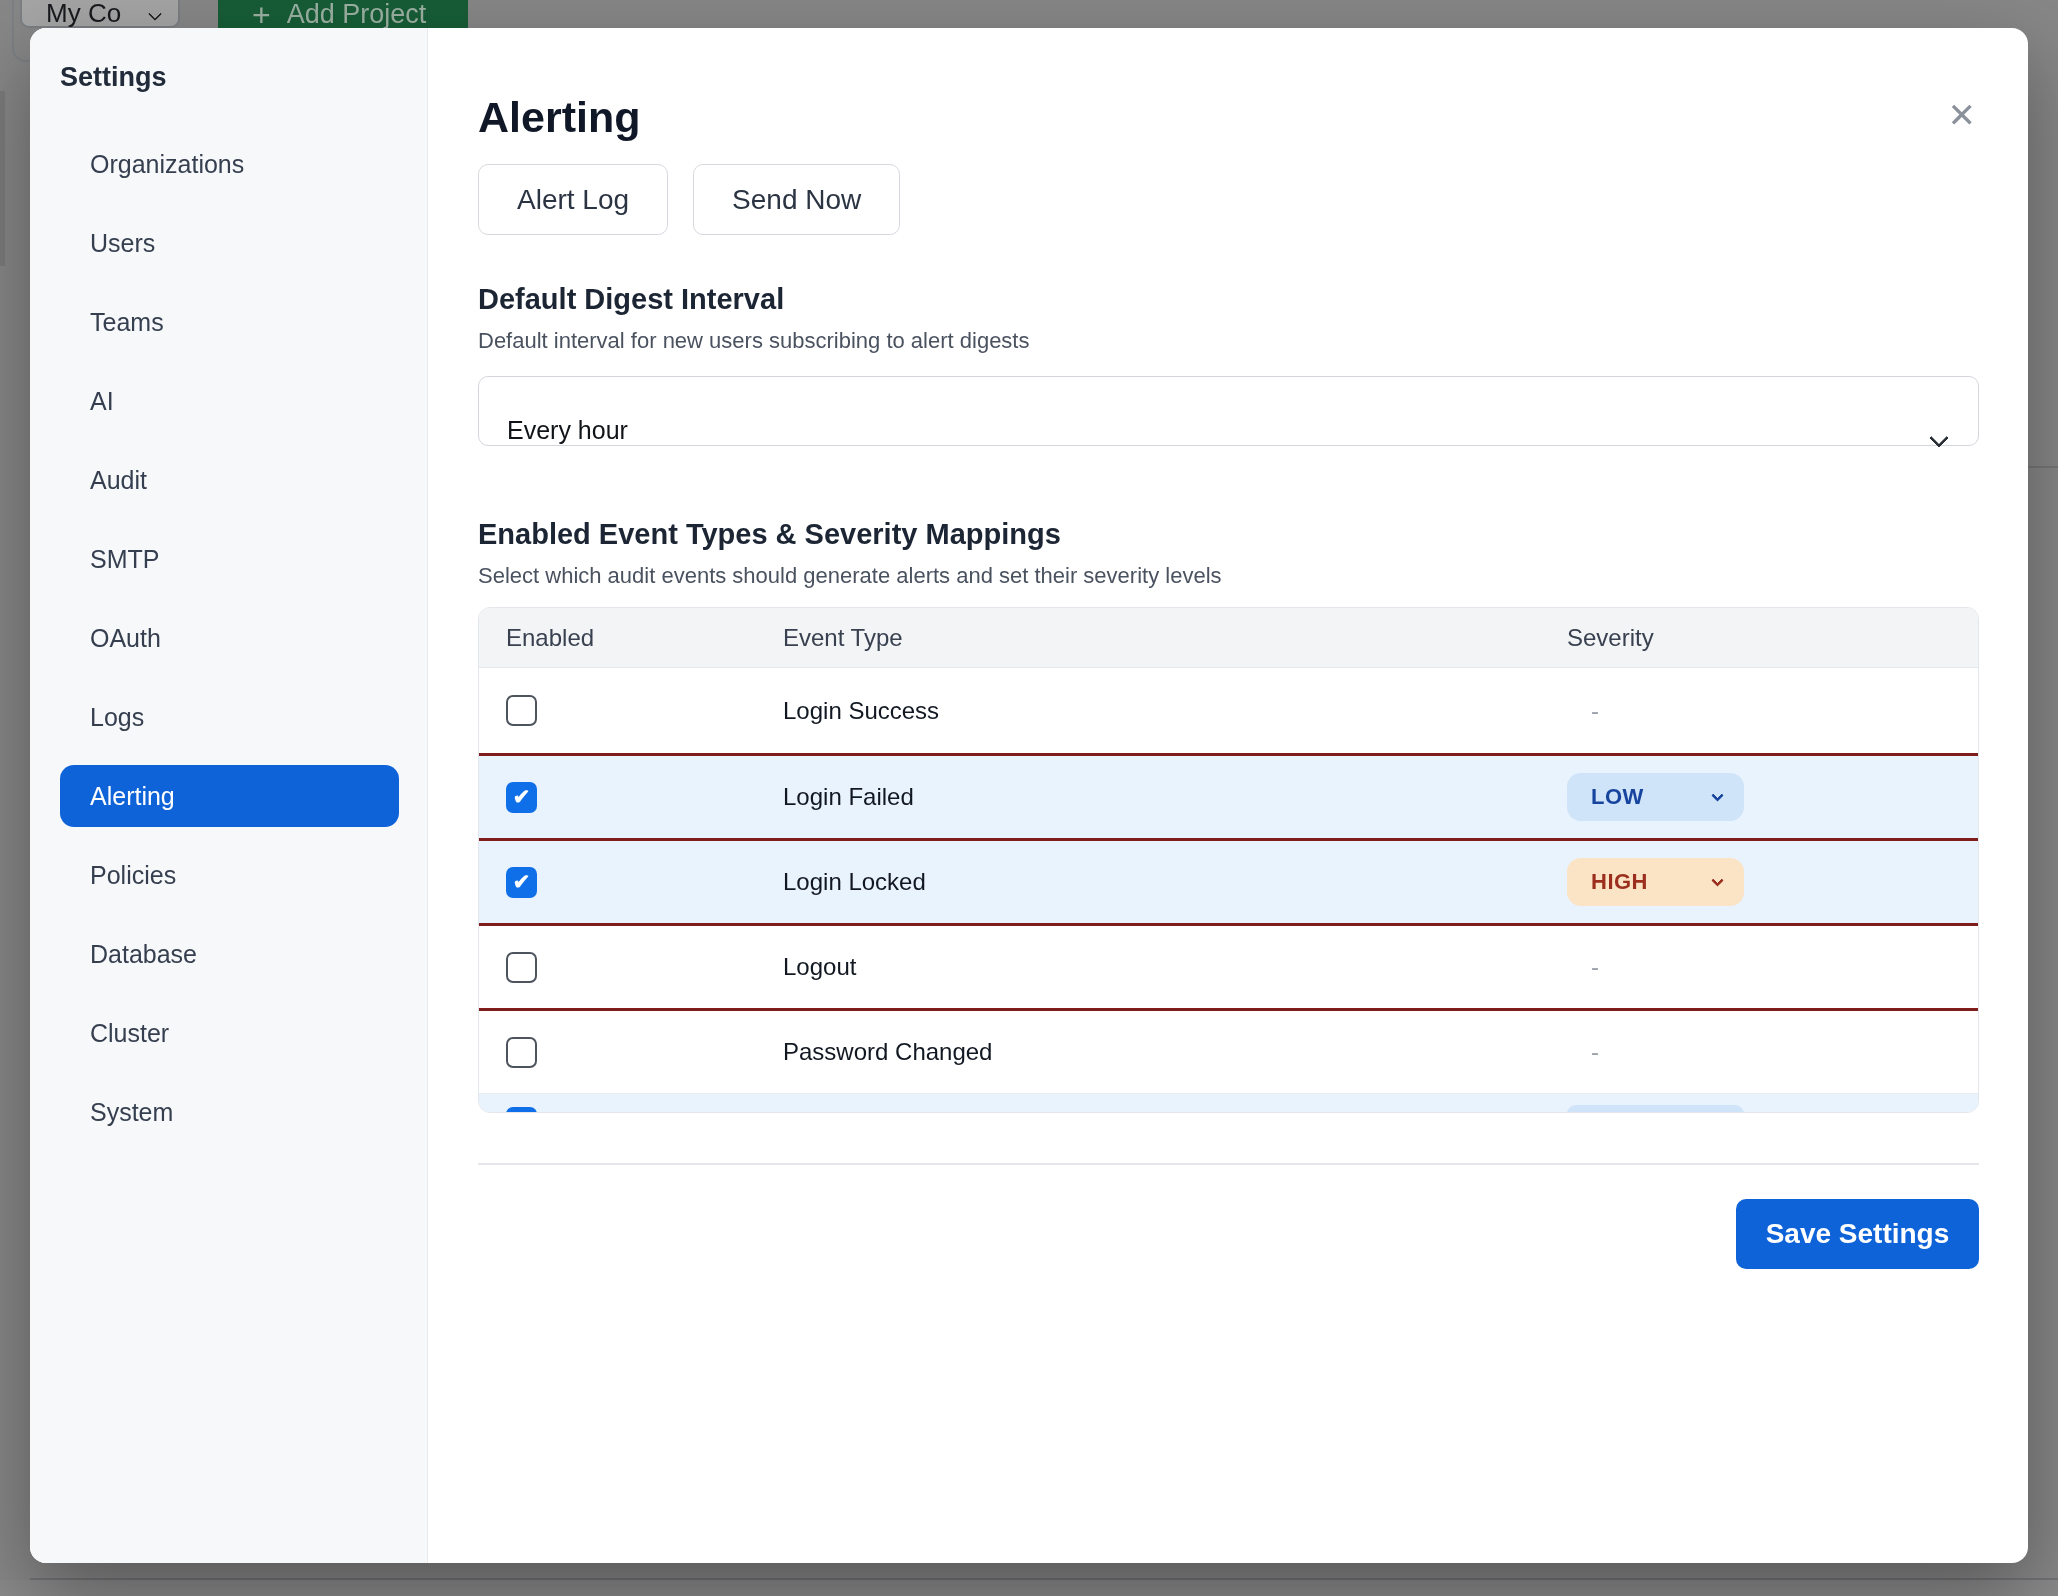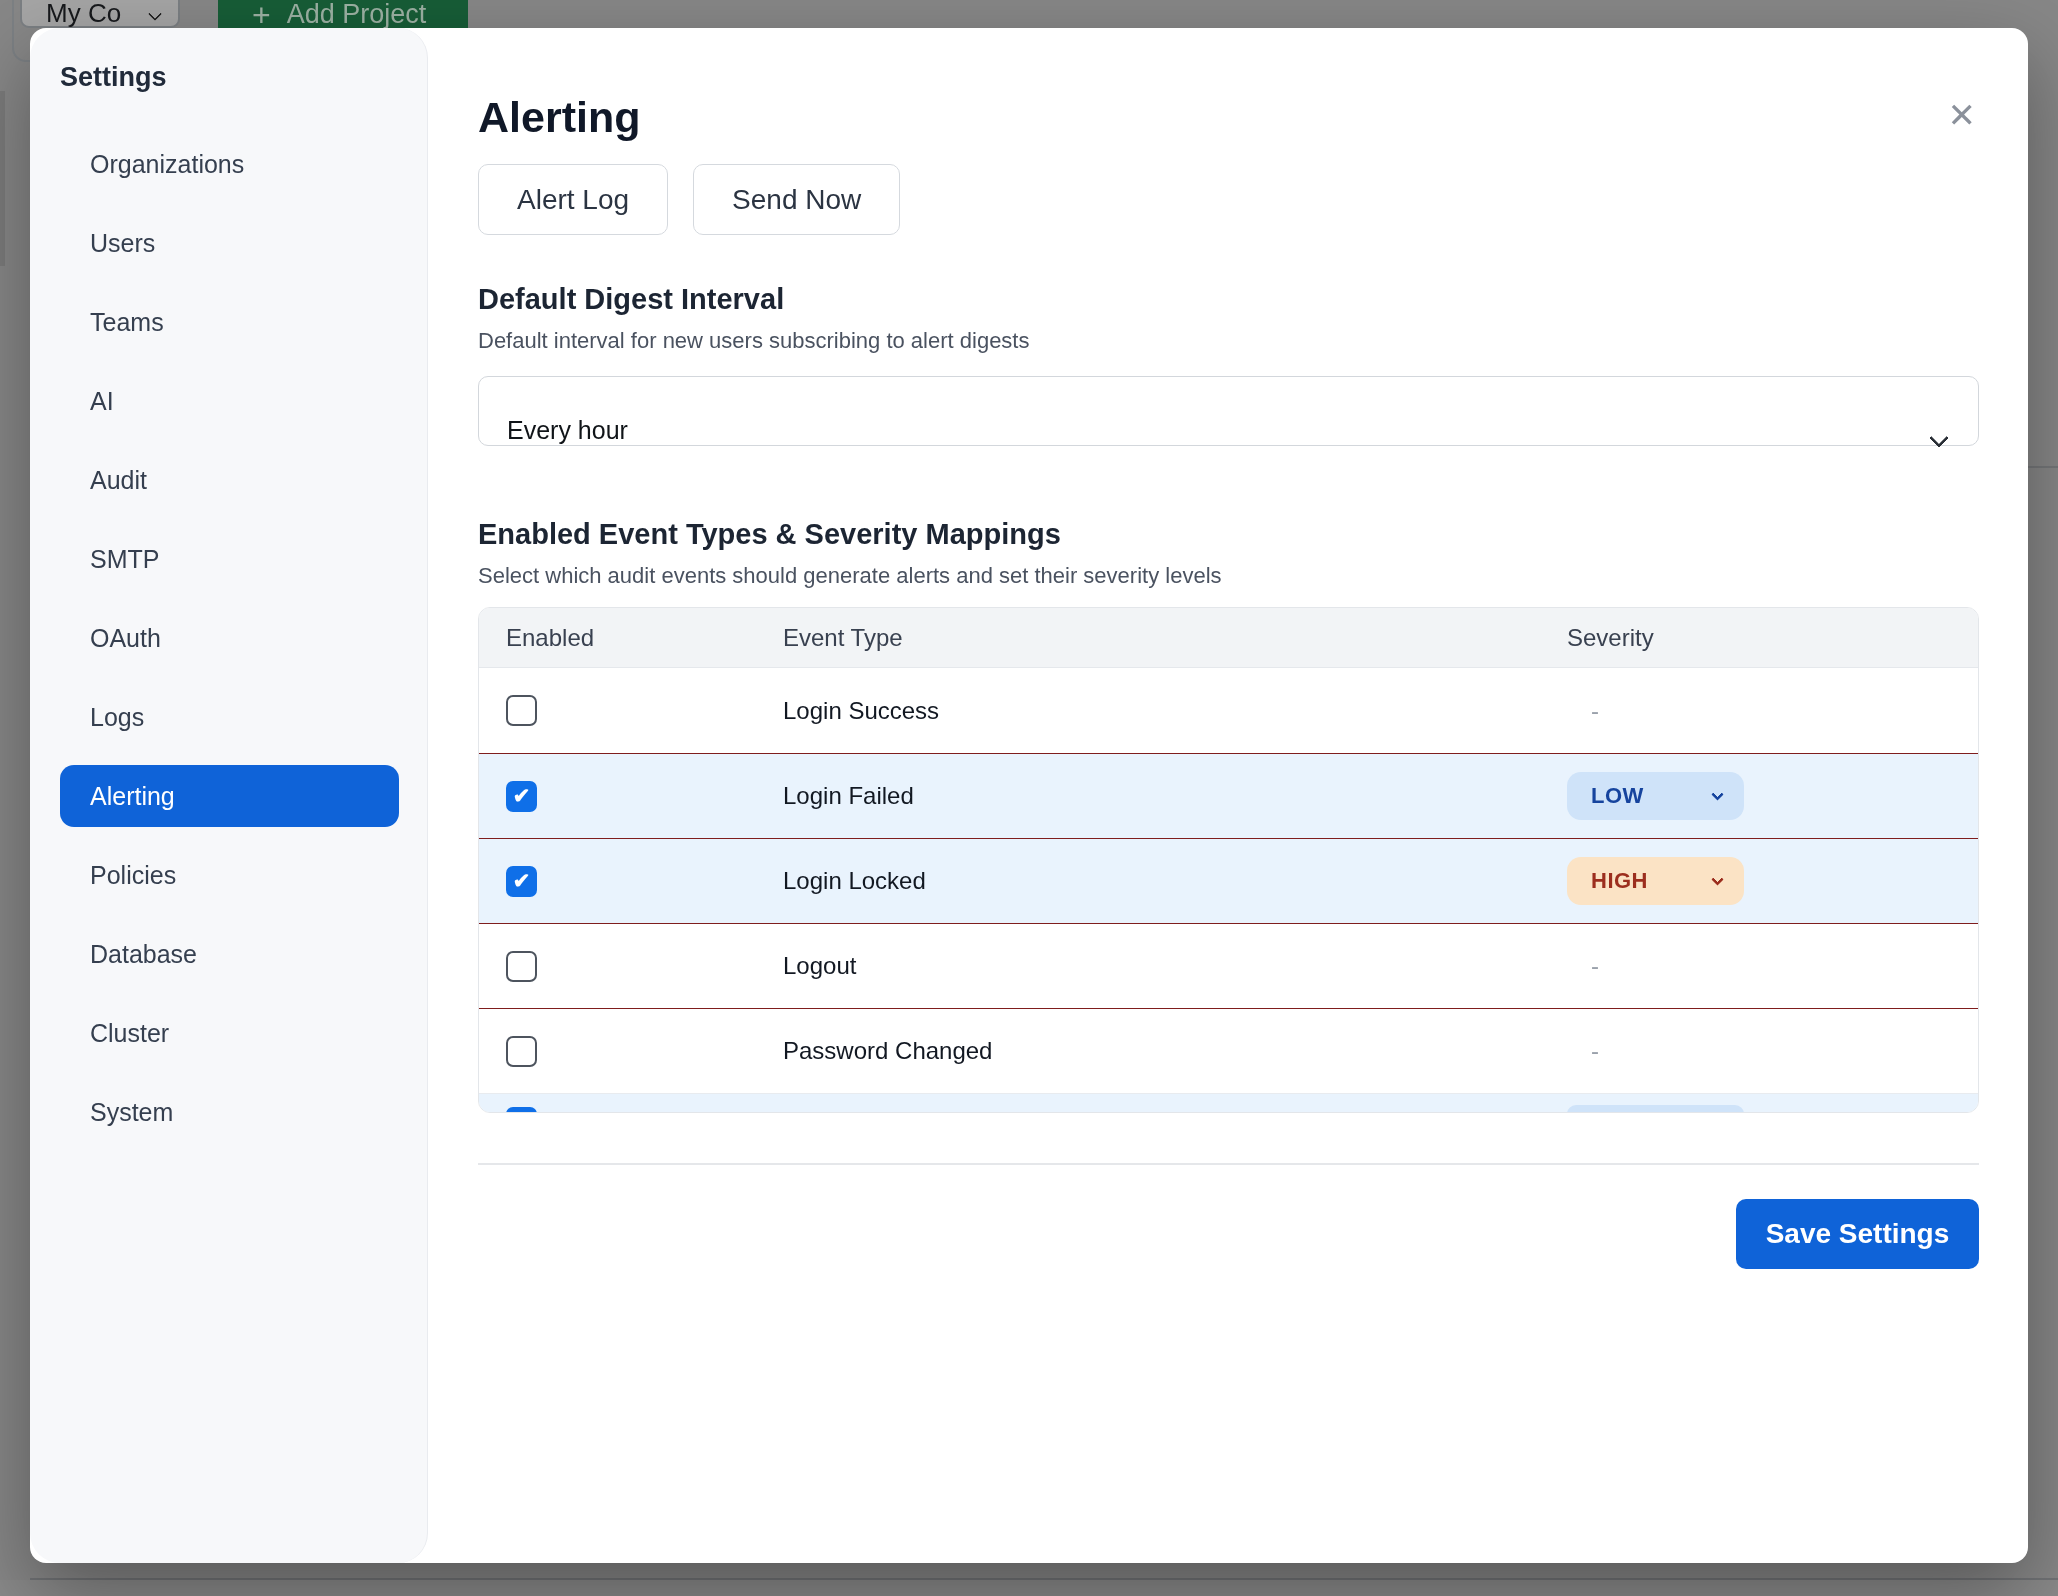--- a/index.html
+++ b/index.html
@@ -30,21 +30,21 @@
     color:#9cb1a3; font-size:27px; font-weight:500; }
   .addproj-btn .plus { font-size:32px; font-weight:400; line-height:20px; }
 
   
   .modal { position:absolute; left:30px; top:28px; width:1998px; height:1535px;
     background:#ffffff; border-radius:16px; overflow:hidden; display:flex;
     box-shadow:0 30px 80px rgba(0,0,0,.35); }
 
   
   .sidebar { width:398px; flex:0 0 398px; background:#f7f8fa; border-right:1px solid #e9ebef;
-    padding:34px 28px 0 30px;border-radius:30px; }
+    padding:34px 28px 0 30px; }
   .sidebar-title { font-size:27px; font-weight:700; color:#212b3a; margin-bottom:40px; }
   .nav-item { height:62px; margin-bottom:17px; display:flex; align-items:center;
     padding-left:30px; border-radius:14px; cursor:pointer;
     font-size:25px; color:#353f4f; }
   .nav-item.active { background:#0f63d8; color:#ffffff; font-weight:500; }
 
   
   .main { flex:1; position:relative; padding:64px 49px 0 50px; }
   .close-x { position:absolute; top:70px; right:52px; font-size:34px; color:#8b919b;
     line-height:1; cursor:pointer; }
@@ -66,21 +66,21 @@
 
   .section-heading.second { margin-top:72px; }
 
   
   .etable { margin-top:18px; width:100%; height:506px; border:1px solid #e3e6ea; border-radius:12px;
     overflow:hidden; background:#fff; }
   .trow, .thead { display:grid; grid-template-columns:304px 784px 1fr; align-items:center; }
   .thead { height:60px; background:#f2f4f6; border-bottom:1px solid #e5e8ec;
     font-size:24px; font-weight:500; color:#394150; }
   .thead .c1 { padding-left:27px; }
-  .trow { height:85px; background:#fff; border-top:1px solid #7f1d1d; }
+  .trow { height:85px; background:#fff; border-top:3px solid #7f1d1d; }
   .trow:first-of-type { border-top:none; }
   .trow.on { background:#e9f3fd; }
   .cell-enabled { padding-left:27px; }
   .checkbox { display:block; width:31px; height:31px; border-radius:7px; background:#fff;
     border:2.5px solid #4d545e; cursor:pointer; }
   .checkbox.checked { background:#0f6fe8; border-color:#0f6fe8;
     color:#fff; display:flex; align-items:center; justify-content:center; }
   .checkbox.checked::after { content:"✔"; font-size:21px; font-weight:700; color:#fff; }
   .cell-event { font-size:24px; font-weight:500; color:#121822; }
   .dash { margin-left:24px; font-size:24px; color:#9aa1ab; }

